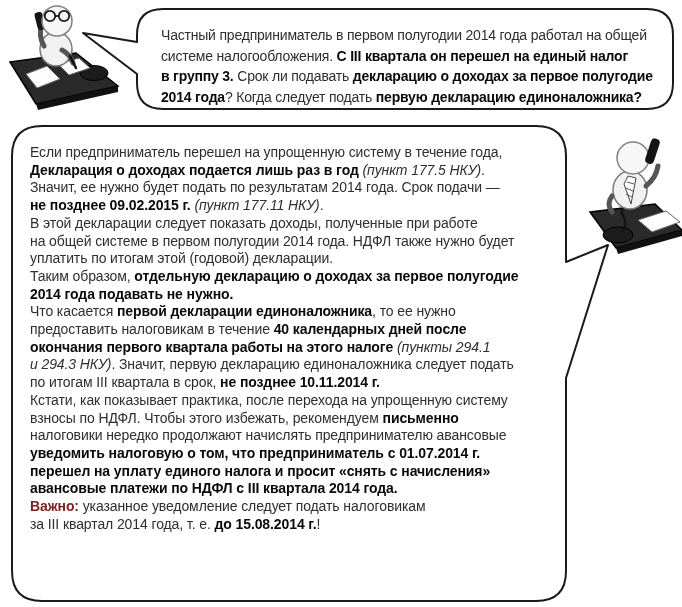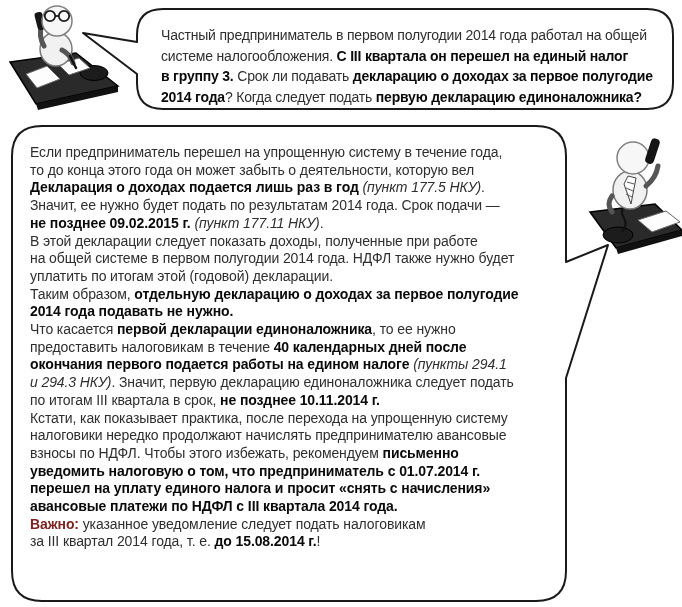--- a/index.html
+++ b/index.html
@@ -65,37 +65,36 @@
 
   <div class="textblock q-text">
       <div class="line"><span>Частный предприниматель в первом полугодии 2014 года работал на общей</span></div>
       <div class="line"><span>системе налогообложения. </span><span class="b">С III квартала он перешел на единый налог</span></div>
       <div class="line"><span class="b">в группу 3.</span><span> Срок ли подавать </span><span class="b">декларацию о доходах за первое полугодие</span></div>
       <div class="line"><span class="b">2014 года</span><span>? Когда следует подать </span><span class="b">первую декларацию единоналожника?</span></div>
     </div>
 
   <div class="textblock a-text">
       <div class="line"><span>Если предприниматель перешел на упрощенную систему в течение года,</span></div>
-      <div class="line"><span>то до конца этого года он может забыть о деятельности, которую вел</span></div>
       <div class="line"><span class="b">Декларация о доходах подается лишь раз в год</span><span> </span><span class="i">(пункт 177.5 НКУ)</span><span>.</span></div>
       <div class="line"><span>Значит, ее нужно будет подать по результатам 2014 года. Срок подачи —</span></div>
       <div class="line"><span class="b">не позднее 09.02.2015 г.</span><span> </span><span class="i">(пункт 177.11 НКУ)</span><span>.</span></div>
       <div class="line"><span>В этой декларации следует показать доходы, полученные при работе</span></div>
       <div class="line"><span>на общей системе в первом полугодии 2014 года. НДФЛ также нужно будет</span></div>
       <div class="line"><span>уплатить по итогам этой (годовой) декларации.</span></div>
       <div class="line"><span>Таким образом, </span><span class="b">отдельную декларацию о доходах за первое полугодие</span></div>
       <div class="line"><span class="b">2014 года подавать не нужно.</span></div>
       <div class="line"><span>Что касается </span><span class="b">первой декларации единоналожника</span><span>, то ее нужно</span></div>
       <div class="line"><span>предоставить налоговикам в течение </span><span class="b">40 календарных дней после</span></div>
-      <div class="line"><span class="b">окончания первого подается работы на едином налоге</span><span> </span><span class="i">(пункты 294.1</span></div>
+      <div class="line"><span class="b">окончания первого квартала работы на этого налоге</span><span> </span><span class="i">(пункты 294.1</span></div>
       <div class="line"><span class="i">и 294.3 НКУ)</span><span>. Значит, первую декларацию единоналожника следует подать</span></div>
       <div class="line"><span>по итогам III квартала в срок, </span><span class="b">не позднее 10.11.2014 г.</span></div>
       <div class="line"><span>Кстати, как показывает практика, после перехода на упрощенную систему</span></div>
+      <div class="line"><span>взносы по НДФЛ. Чтобы этого избежать, рекомендуем </span><span class="b">письменно</span></div>
       <div class="line"><span>налоговики нередко продолжают начислять предпринимателю авансовые</span></div>
-      <div class="line"><span>взносы по НДФЛ. Чтобы этого избежать, рекомендуем </span><span class="b">письменно</span></div>
       <div class="line"><span class="b">уведомить налоговую о том, что предприниматель с 01.07.2014 г.</span></div>
       <div class="line"><span class="b">перешел на уплату единого налога и просит «снять с начисления»</span></div>
       <div class="line"><span class="b">авансовые платежи по НДФЛ с III квартала 2014 года.</span></div>
       <div class="line"><span class="b" style="color: var(--accent);">Важно:</span><span> указанное уведомление следует подать налоговикам</span></div>
       <div class="line"><span>за III квартал 2014 года, т. е. </span><span class="b">до 15.08.2014 г.</span><span>!</span></div>
     </div>
 
 </div>
 
 </body></html>

